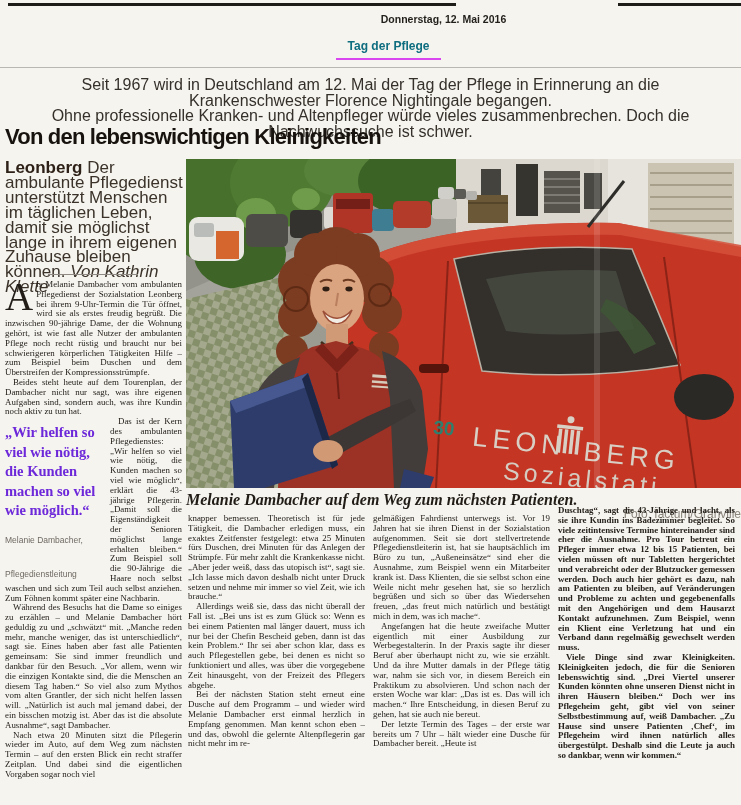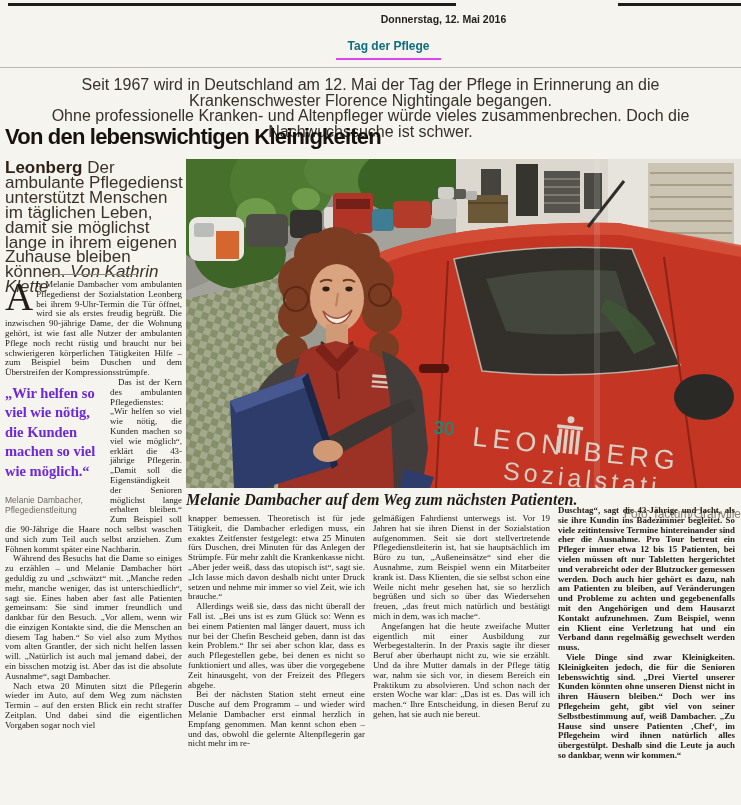--- a/index.html
+++ b/index.html
@@ -56,21 +56,21 @@
   .col4 { top:506px; left:558px; width:177px; height:286px;font-weight:bold; }
 
   .dropcap {
     float:left; font-size:39px; line-height:30px; padding:2px 3px 0 0; color:#221d17;
   }
   .pullquote { float:left; width:98px; margin:6px 7px 2px 0; text-align:left; }
   .pq-text {
     font-weight:bold; font-size:14.5px; line-height:19.5px; color:#6d28d9;
   }
   .pq-attr {
-    font-family:"Liberation Sans", sans-serif; font-size:8.5px; line-height:10px; color:#6f6962;
+    font-family:"Liberation Sans", sans-serif; font-size:8.5px; line-height:10px; color:#6f6962;margin-top:24px;
   }
   .pq-attr.first { margin-top:14px; }
 
   .photo-wrap { position:absolute; top:159px; left:186px; width:555px; height:329px; background:#9a9891; }
   .photo-wrap svg { display:block; }
 
   .caption-row { position:absolute; top:491px; left:186px; width:555px; height:15px; }
   .caption { float:left; font-weight:bold; font-style:italic; font-size:16px; color:#211c16; }
   .credit  { float:right; font-family:"Liberation Sans", sans-serif; font-size:12px; color:#8b857c; margin-top:16px; }
 </style>
@@ -95,20 +95,21 @@
     <div>Ohne professionelle Kranken- und Altenpfleger würde vieles zusammenbrechen. Doch die Nachwuchssuche ist schwer.</div>
   </div>
 
   <h1 class="headline">Von den lebenswichtigen Kleinigkeiten</h1>
 
   <div class="intro"><span class="loc">Leonberg</span><span> Der ambulante Pflegedienst unterstützt Menschen im täglichen Leben, damit sie möglichst lange in ihrem eigenen Zuhause bleiben können. </span><span class="byline">Von Kathrin Klette</span></div>
   <div class="intro-rule"></div>
 
   <div class="col col1">
     <p><span class="dropcap">A</span><span>ls Melanie Dambacher vom ambulanten Pflegedienst der Sozialstation Leonberg bei ihrem 9-Uhr-Termin die Tür öffnet, wird sie als erstes freudig begrüßt. Die inzwischen 90-jährige Dame, der die Wohnung gehört, ist wie fast alle Nutzer der ambulanten Pflege noch recht rüstig und braucht nur bei schwierigeren körperlichen Tätigkeiten Hilfe – zum Beispiel beim Duschen und dem Überstreifen der Kompressionsstrümpfe.</span></p>
+    <p class="ind">Beides steht heute auf dem Tourenplan, der Dambacher nicht nur sagt, was ihre eigenen Aufgaben sind, sondern auch, was ihre Kundin noch aktiv zu tun hat.</p>
     <aside class="pullquote">
       <div class="pq-text">„Wir helfen so viel wie nötig, die Kunden machen so viel wie möglich.“</div>
       <div class="pq-attr first">Melanie Dambacher,</div>
       <div class="pq-attr">Pflegedienstleitung</div>
     </aside>
     <p class="ind">Das ist der Kern des ambulanten Pflegedienstes: „Wir helfen so viel wie nötig, die Kunden machen so viel wie möglich“, erklärt die 43-jährige Pflegerin. „Damit soll die Eigenständigkeit der Senioren möglichst lange erhalten bleiben.“ Zum Beispiel soll die 90-Jährige die Haare noch selbst waschen und sich zum Teil auch selbst anziehen. Zum Föhnen kommt später eine Nachbarin.</p>
     <p class="ind">Während des Besuchs hat die Dame so einiges zu erzählen – und Melanie Dambacher hört geduldig zu und „schwätzt“ mit. „Manche reden mehr, manche weniger, das ist unterschiedlich“, sagt sie. Eines haben aber fast alle Patienten gemeinsam: Sie sind immer freundlich und dankbar für den Besuch. „Vor allem, wenn wir die einzigen Kontakte sind, die die Menschen an diesem Tag haben.“ So viel also zum Mythos vom alten Grantler, der sich nicht helfen lassen will. „Natürlich ist auch mal jemand dabei, der ein bisschen motzig ist. Aber das ist die absolute Ausnahme“, sagt Dambacher.</p>
     <p class="ind">Nach etwa 20 Minuten sitzt die Pflegerin wieder im Auto, auf dem Weg zum nächsten Termin – auf den ersten Blick ein recht straffer Zeitplan. Und dabei sind die eigentlichen Vorgaben sogar noch viel</p>
   </div>
 
@@ -261,19 +262,20 @@
   </div>
 
   <div class="col col2">
     <p>knapper bemessen. Theoretisch ist für jede Tätigkeit, die Dambacher erledigen muss, ein exaktes Zeitfenster festgelegt: etwa 25 Minuten fürs Duschen, drei Minuten für das Anlegen der Strümpfe. Für mehr zahlt die Krankenkasse nicht. „Aber jeder weiß, dass das utopisch ist“, sagt sie. „Ich lasse mich davon deshalb nicht unter Druck setzen und nehme mir immer so viel Zeit, wie ich brauche.“</p>
     <p class="ind">Allerdings weiß sie, dass das nicht überall der Fall ist. „Bei uns ist es zum Glück so: Wenn es bei einem Patienten mal länger dauert, muss ich nur bei der Chefin Bescheid geben, dann ist das kein Problem.“ Ihr sei aber schon klar, dass es auch Pflegestellen gebe, bei denen es nicht so funktioniert und alles, was über die vorgegebene Zeit hinausgeht, von der Freizeit des Pflegers abgehe.</p>
     <p class="ind">Bei der nächsten Station steht erneut eine Dusche auf dem Programm – und wieder wird Melanie Dambacher erst einmal herzlich in Empfang genommen. Man kennt schon eben – und das, obwohl die gelernte Altenpflegerin gar nicht mehr im re-</p>
   </div>
   <div class="col col3">
     <p>gelmäßigen Fahrdienst unterwegs ist. Vor 19 Jahren hat sie ihren Dienst in der Sozialstation aufgenommen. Seit sie dort stellvertretende Pflegedienstleiterin ist, hat sie hauptsächlich im Büro zu tun, „Außeneinsätze“ sind eher die Ausnahme, zum Beispiel wenn ein Mitarbeiter krank ist. Dass Klienten, die sie selbst schon eine Weile nicht mehr gesehen hat, sie so herzlich begrüßen und sich so über das Wiedersehen freuen, „das freut mich natürlich und bestätigt mich in dem, was ich mache“.</p>
     <p class="ind">Angefangen hat die heute zweifache Mutter eigentlich mit einer Ausbildung zur Werbegestalterin. In der Praxis sagte ihr dieser Beruf aber überhaupt nicht zu, wie sie erzählt. Und da ihre Mutter damals in der Pflege tätig war, nahm sie sich vor, in diesem Bereich ein Praktikum zu absolvieren. Und schon nach der ersten Woche war klar: „Das ist es. Das will ich machen.“ Ihre Entscheidung, in diesen Beruf zu gehen, hat sie auch nie bereut.</p>
+    <p class="ind">Der letzte Termin des Tages – der erste war bereits um 7 Uhr – hält wieder eine Dusche für Dambacher bereit. „Heute ist</p>
   </div>
   <div class="col col4">
     <p>Duschtag“, sagt die 43-Jährige und lacht, als sie ihre Kundin ins Badezimmer begleitet. So viele zeitintensive Termine hintereinander sind eher die Ausnahme. Pro Tour betreut ein Pfleger immer etwa 12 bis 15 Patienten, bei vielen müssen oft nur Tabletten hergerichtet und verabreicht oder der Blutzucker gemessen werden. Doch auch hier gehört es dazu, nah am Patienten zu bleiben, auf Veränderungen und Probleme zu achten und gegebenenfalls mit den Angehörigen und dem Hausarzt Kontakt aufzunehmen. Zum Beispiel, wenn ein Klient eine Verletzung hat und ein Verband dann regelmäßig gewechselt werden muss.</p>
     <p class="ind">Viele Dinge sind zwar Kleinigkeiten. Kleinigkeiten jedoch, die für die Senioren lebenswichtig sind. „Drei Viertel unserer Kunden könnten ohne unseren Dienst nicht in ihren Häusern bleiben.“ Doch wer ins Pflegeheim geht, gibt viel von seiner Selbstbestimmung auf, weiß Dambacher. „Zu Hause sind unsere Patienten ‚Chef‘, im Pflegeheim wird ihnen natürlich alles übergestülpt. Deshalb sind die Leute ja auch so dankbar, wenn wir kommen.“</p>
   </div>
 
 </div>
 
 </body></html>

